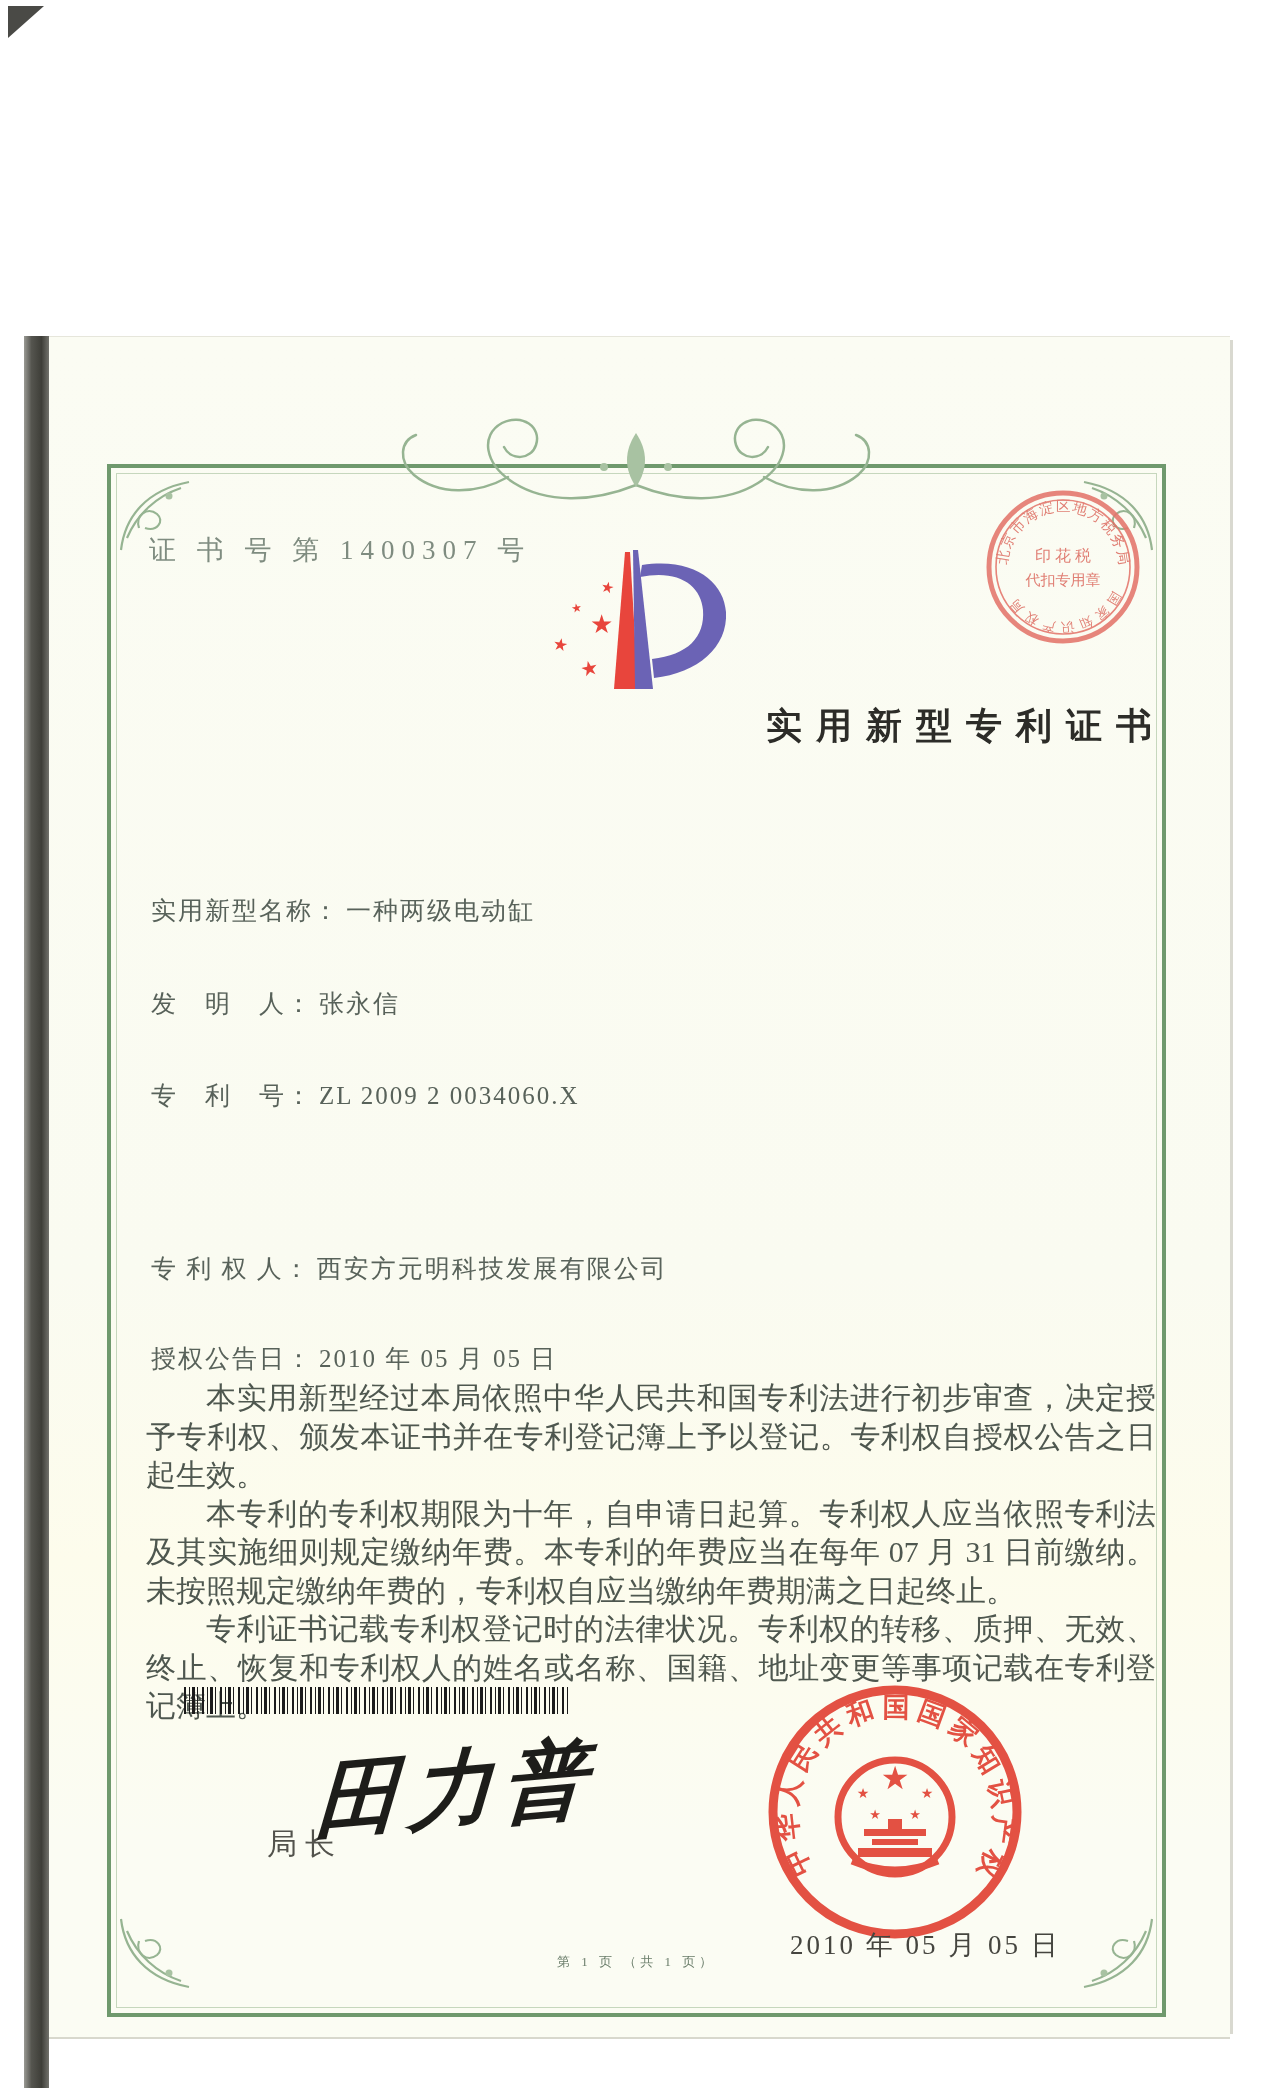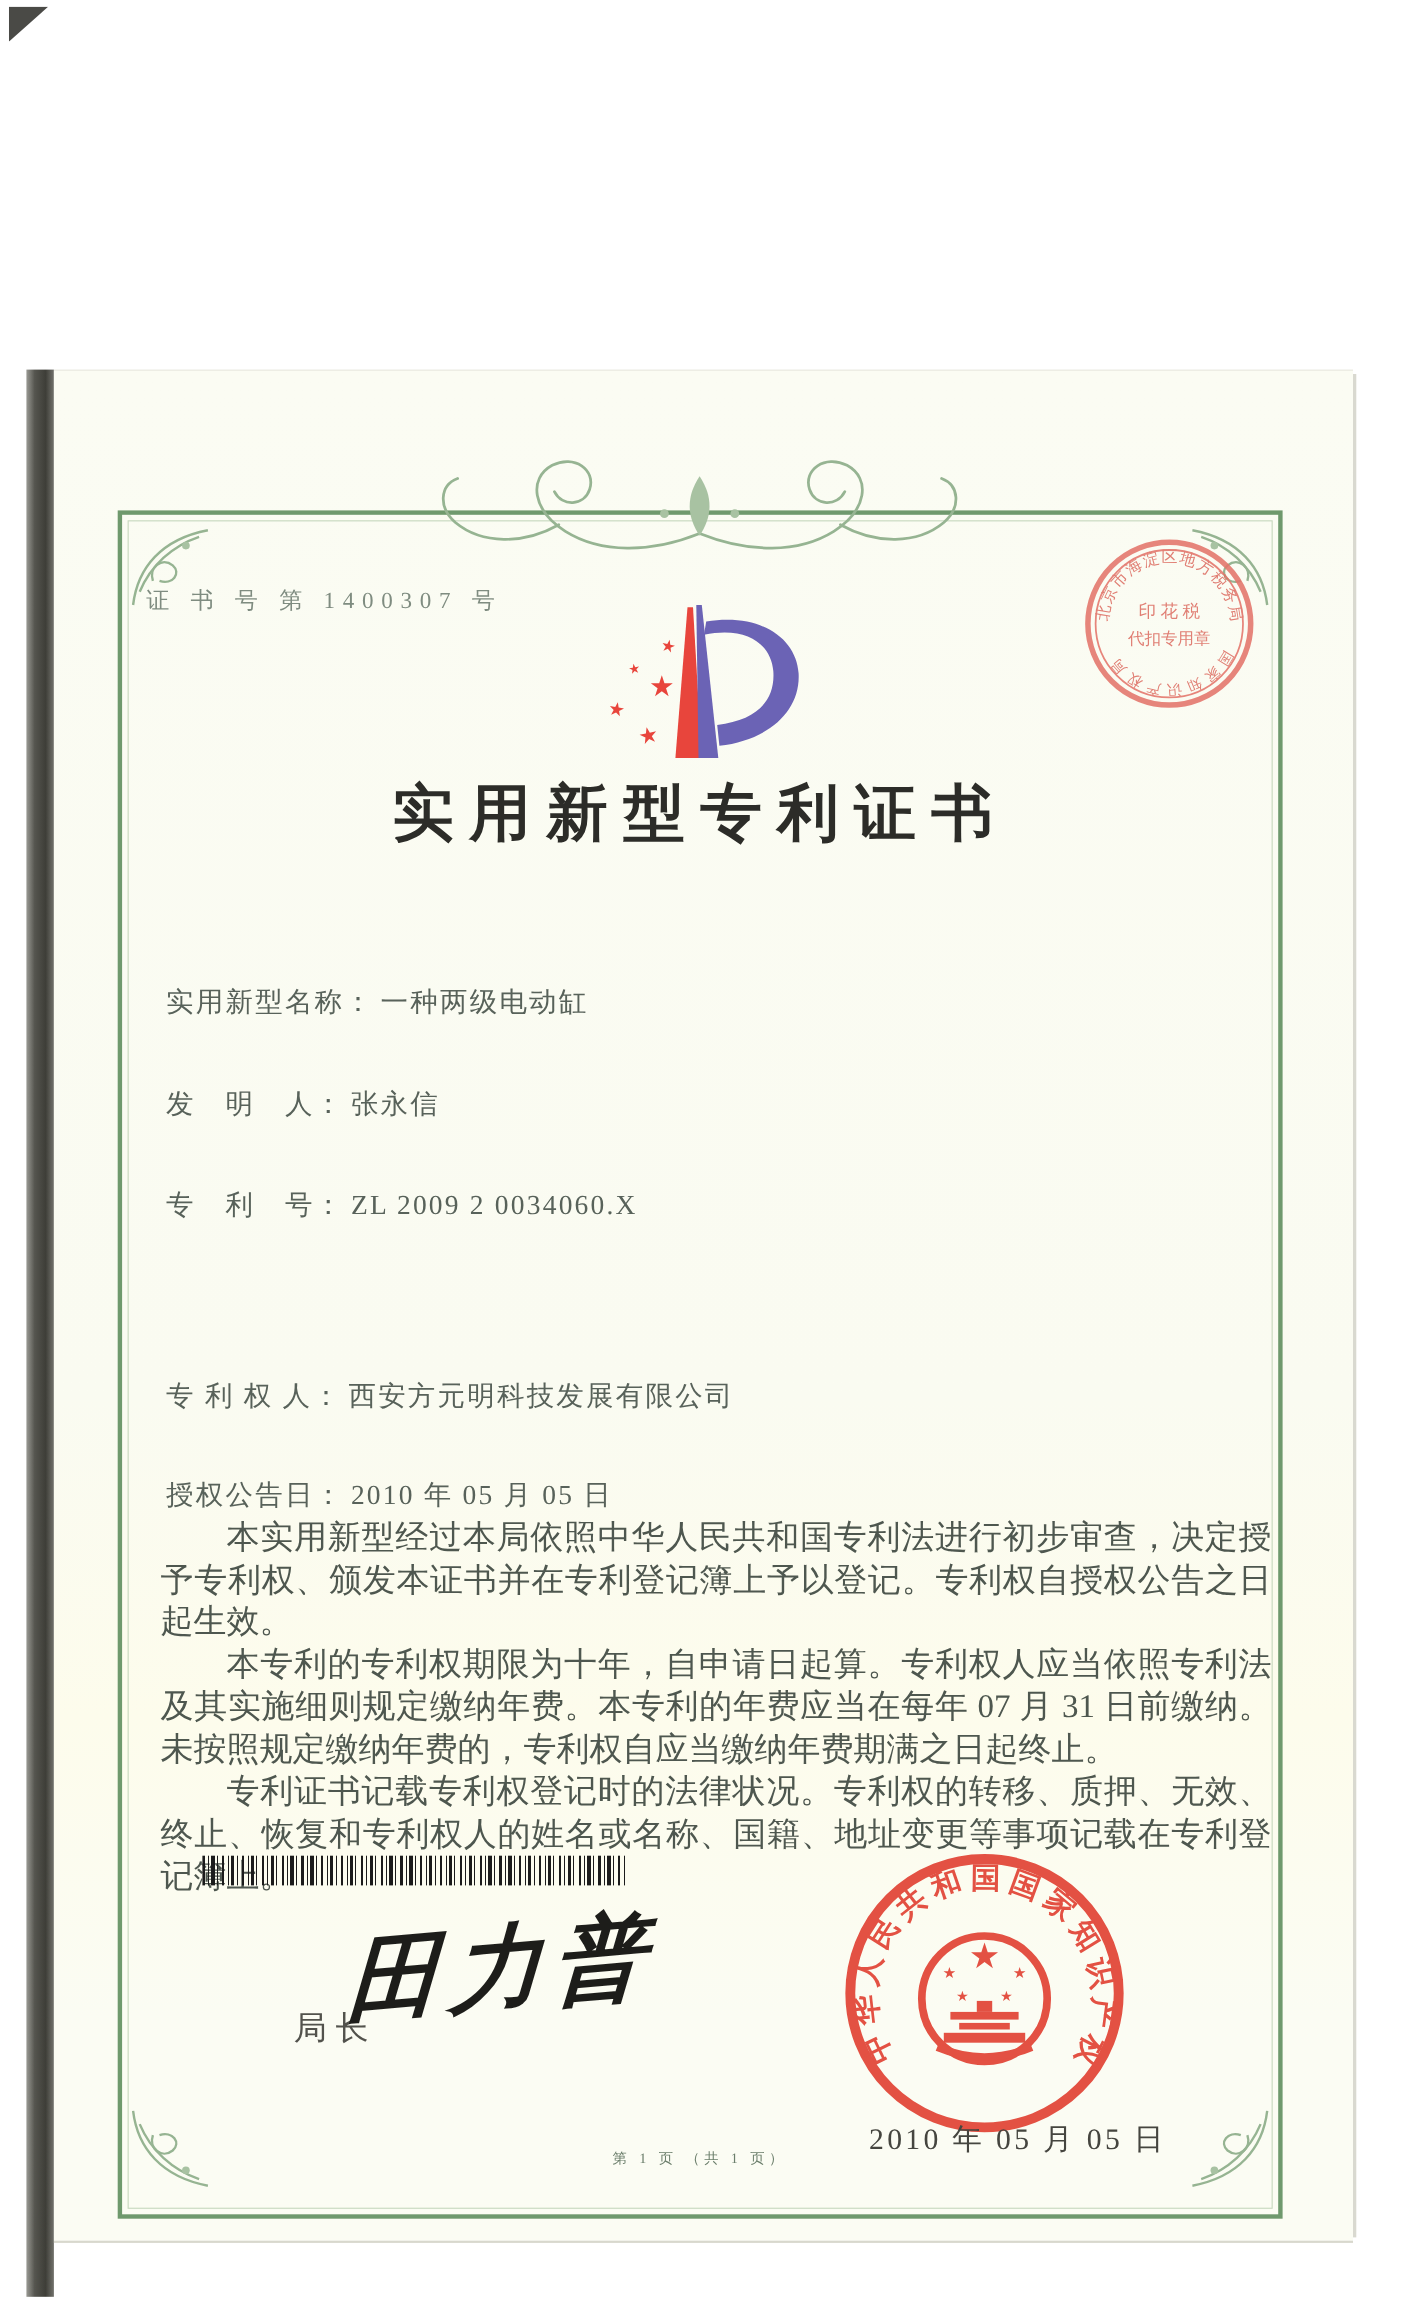--- a/index.html
+++ b/index.html
@@ -26,26 +26,26 @@
   .frame{position:absolute;left:58px;top:127px;width:1059px;height:1553px;
     box-sizing:border-box;border:4px solid #6f996d;}
   .frame::after{content:"";position:absolute;inset:5px;border:1px solid #c6d7bd;}
   .ornament{position:absolute;pointer-events:none;}
   .orn-top{left:327px;top:70px;}
   .orn-tl{left:68px;top:137px;}
   .orn-tr{left:1027px;top:137px;transform:scaleX(-1);}
   .orn-bl{left:68px;top:1578px;transform:scaleY(-1);}
   .orn-br{left:1027px;top:1578px;transform:scale(-1,-1);}
 
-  .cert-no{position:absolute;left:84px;top:195px;font-size:21px;letter-spacing:7px;color:#7f8c80;}
+  .cert-no{position:absolute;left:100px;top:195px;font-size:27px;letter-spacing:7px;color:#7f8c80;}
 
   .logo{position:absolute;left:493px;top:210px;width:225px;height:165px;}
 
-  .title{position:absolute;left:58px;top:365px;width:1059px;text-align:center;
-    font-size:56px;font-weight:700;letter-spacing:14px;color:#2c2c28;}
+  .title{position:absolute;left:58px;top:365px;width:1059px;text-align:right;
+    font-size:36px;font-weight:700;letter-spacing:14px;color:#2c2c28;}
 
   .field{position:absolute;left:102px;font-size:25px;color:#58625a;letter-spacing:2px;white-space:nowrap;margin-top:14px;}
   .f1{top:543px}.f2{top:636px}.f3{top:728px}.f4{top:819px}.f5{top:901px}.f6{top:991px}
   .flabel{margin-right:6px;}
 
   .legal{position:absolute;left:97px;top:1042px;width:1010px;
     font-size:30px;line-height:38.5px;color:#4e574f;text-align:justify;}
   .legal p{margin:0;text-indent:2em;}
 
   .barcode{position:absolute;left:135px;top:1350px;width:386px;height:27px;

